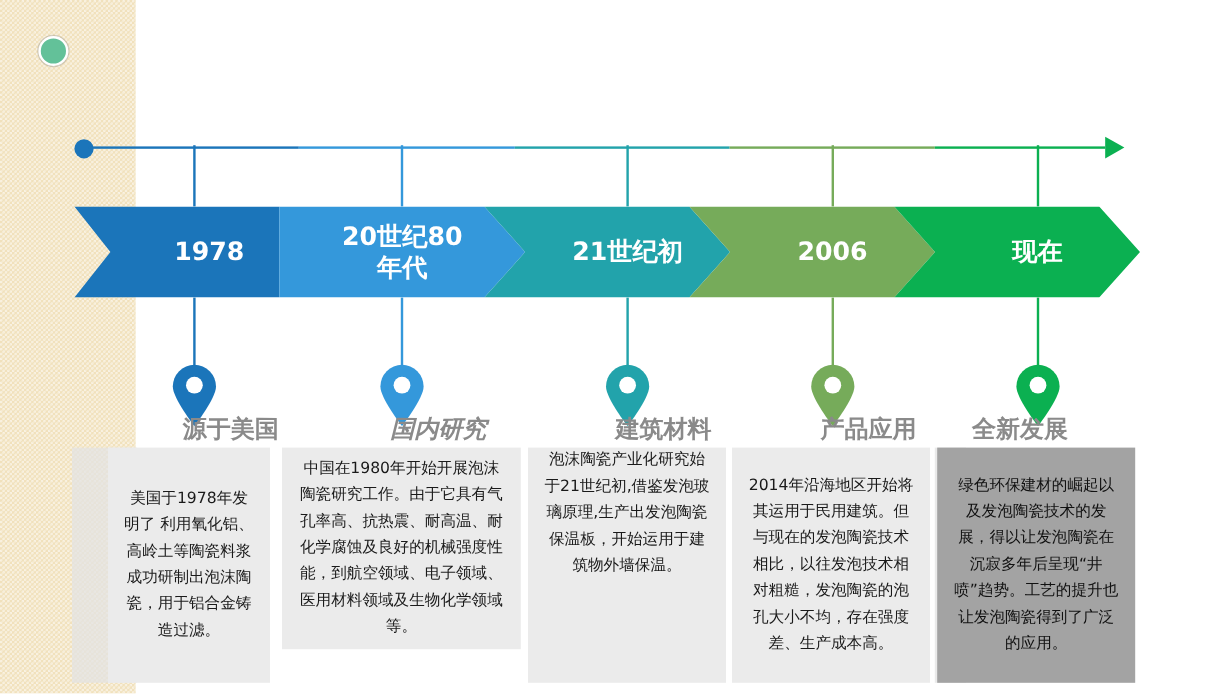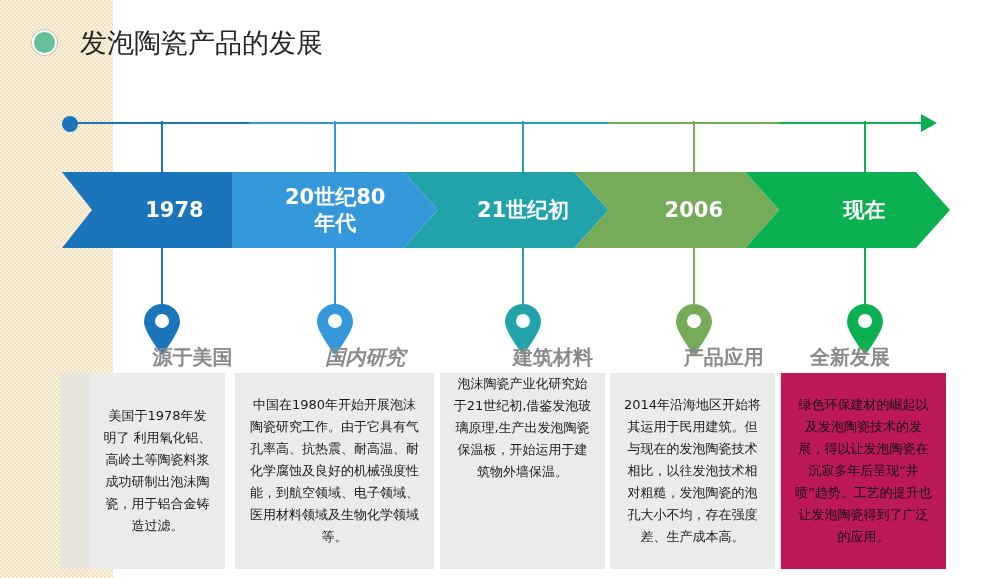--- a/index.html
+++ b/index.html
@@ -101,21 +101,20 @@
   }
 </style>
 </head>
 <body>
 
 <div id="root">
 
   <div class="texture-band"></div>
 
   <div class="title-bullet"></div>
-  <div class="page-title">发泡陶瓷产品的发展</div>
 
   <div class="axis">
     <div class="axis-dot"></div>
     <div id="axis-lines">
         <div class="axis-line" style="left: 74px; width: 174.8px; background: rgb(27, 117, 186);"></div>
         <div class="axis-line" style="left: 248.8px; width: 180.3px; background: rgb(52, 152, 219);"></div>
         <div class="axis-line" style="left: 429.1px; width: 179.3px; background: rgb(34, 163, 171);"></div>
         <div class="axis-line" style="left: 608.4px; width: 170.8px; background: rgb(118, 171, 90);"></div>
         <div class="axis-line" style="left: 779.2px; width: 141.8px; background: rgb(11, 176, 81);"></div>
       </div>
@@ -204,27 +203,27 @@
       <div class="marker-label" style="left: 750px; width: 140px; top: 344px;">全新发展</div>
     </div>
 
   <div class="card-ghost" style="left:60px;top:373px;width:54px;height:196px;"></div>
   <div class="card-ghost" style="left:779px;top:373px;width:26px;height:196px;"></div>
 
   <div id="cards">
       <div class="card" style="left: 90px; top: 373px; width: 135px; height: 196px; background: rgb(235, 235, 235); display: flex; align-items: center; ">
         <span class="txt">美国于1978年发明了 利用氧化铝、高岭土等陶瓷料浆成功研制出泡沫陶瓷，用于铝合金铸造过滤。</span>
       </div>
-      <div class="card" style="left: 235px; top: 373px; width: 199px; height: 196px; background: rgb(235, 235, 235); display: flex; align-items: center; justify-content: flex-end;">
+      <div class="card" style="left: 235px; top: 373px; width: 199px; height: 168px; background: rgb(235, 235, 235); display: flex; align-items: center; justify-content: flex-end;">
         <span class="txt">中国在1980年开始开展泡沫陶瓷研究工作。由于它具有气孔率高、抗热震、耐高温、耐化学腐蚀及良好的机械强度性能，到航空领域、电子领域、医用材料领域及生物化学领域等。</span>
       </div>
       <div class="card" style="left: 440px; top: 373px; width: 165px; height: 196px; background: rgb(235, 235, 235); display: flex; align-items: flex-start; justify-content: center;">
         <span class="txt">泡沫陶瓷产业化研究始于21世纪初,借鉴发泡玻璃原理,生产出发泡陶瓷保温板，开始运用于建筑物外墙保温。</span>
       </div>
       <div class="card" style="left: 610px; top: 373px; width: 165px; height: 196px; background: rgb(235, 235, 235); display: flex; align-items: center; justify-content: center;">
         <span class="txt">2014年沿海地区开始将其运用于民用建筑。但与现在的发泡陶瓷技术相比，以往发泡技术相对粗糙，发泡陶瓷的泡孔大小不均，存在强度差、生产成本高。</span>
       </div>
-      <div class="card green" style="left: 781px; top: 373px; width: 165px; height: 196px; background: #be185d; display: flex; align-items: center; justify-content: flex-start;">
+      <div class="card green" style="left: 781px; top: 373px; width: 165px; height: 196px; background: #a3a3a3; display: flex; align-items: center; justify-content: flex-start;">
         <span class="txt">绿色环保建材的崛起以及发泡陶瓷技术的发展，得以让发泡陶瓷在沉寂多年后呈现“井喷”趋势。工艺的提升也让发泡陶瓷得到了广泛的应用。</span>
       </div>
     </div>
 
 </div>
 
 </body></html>

